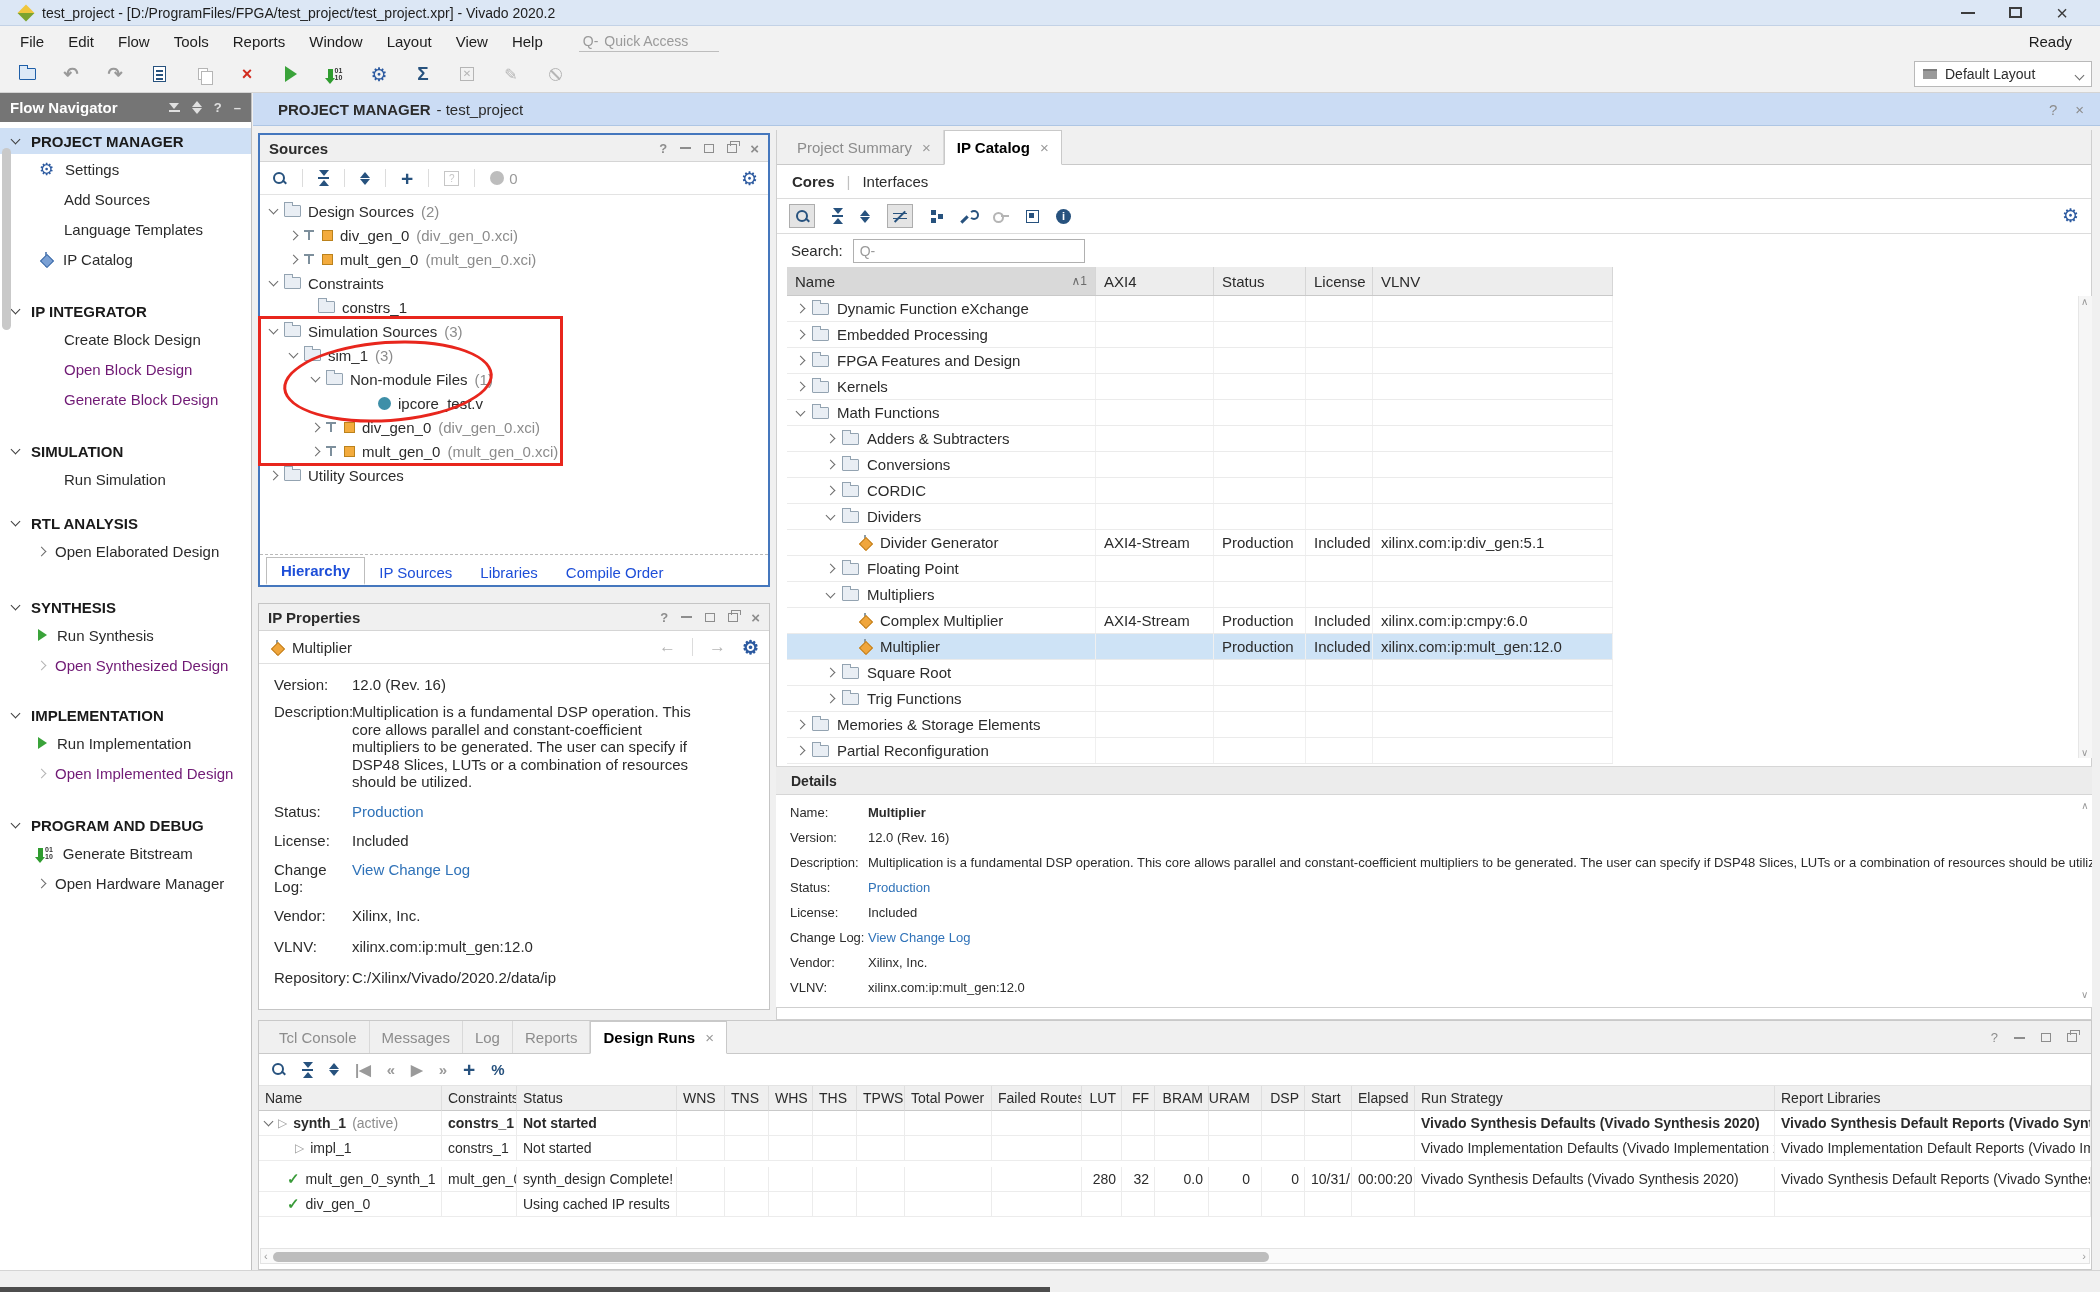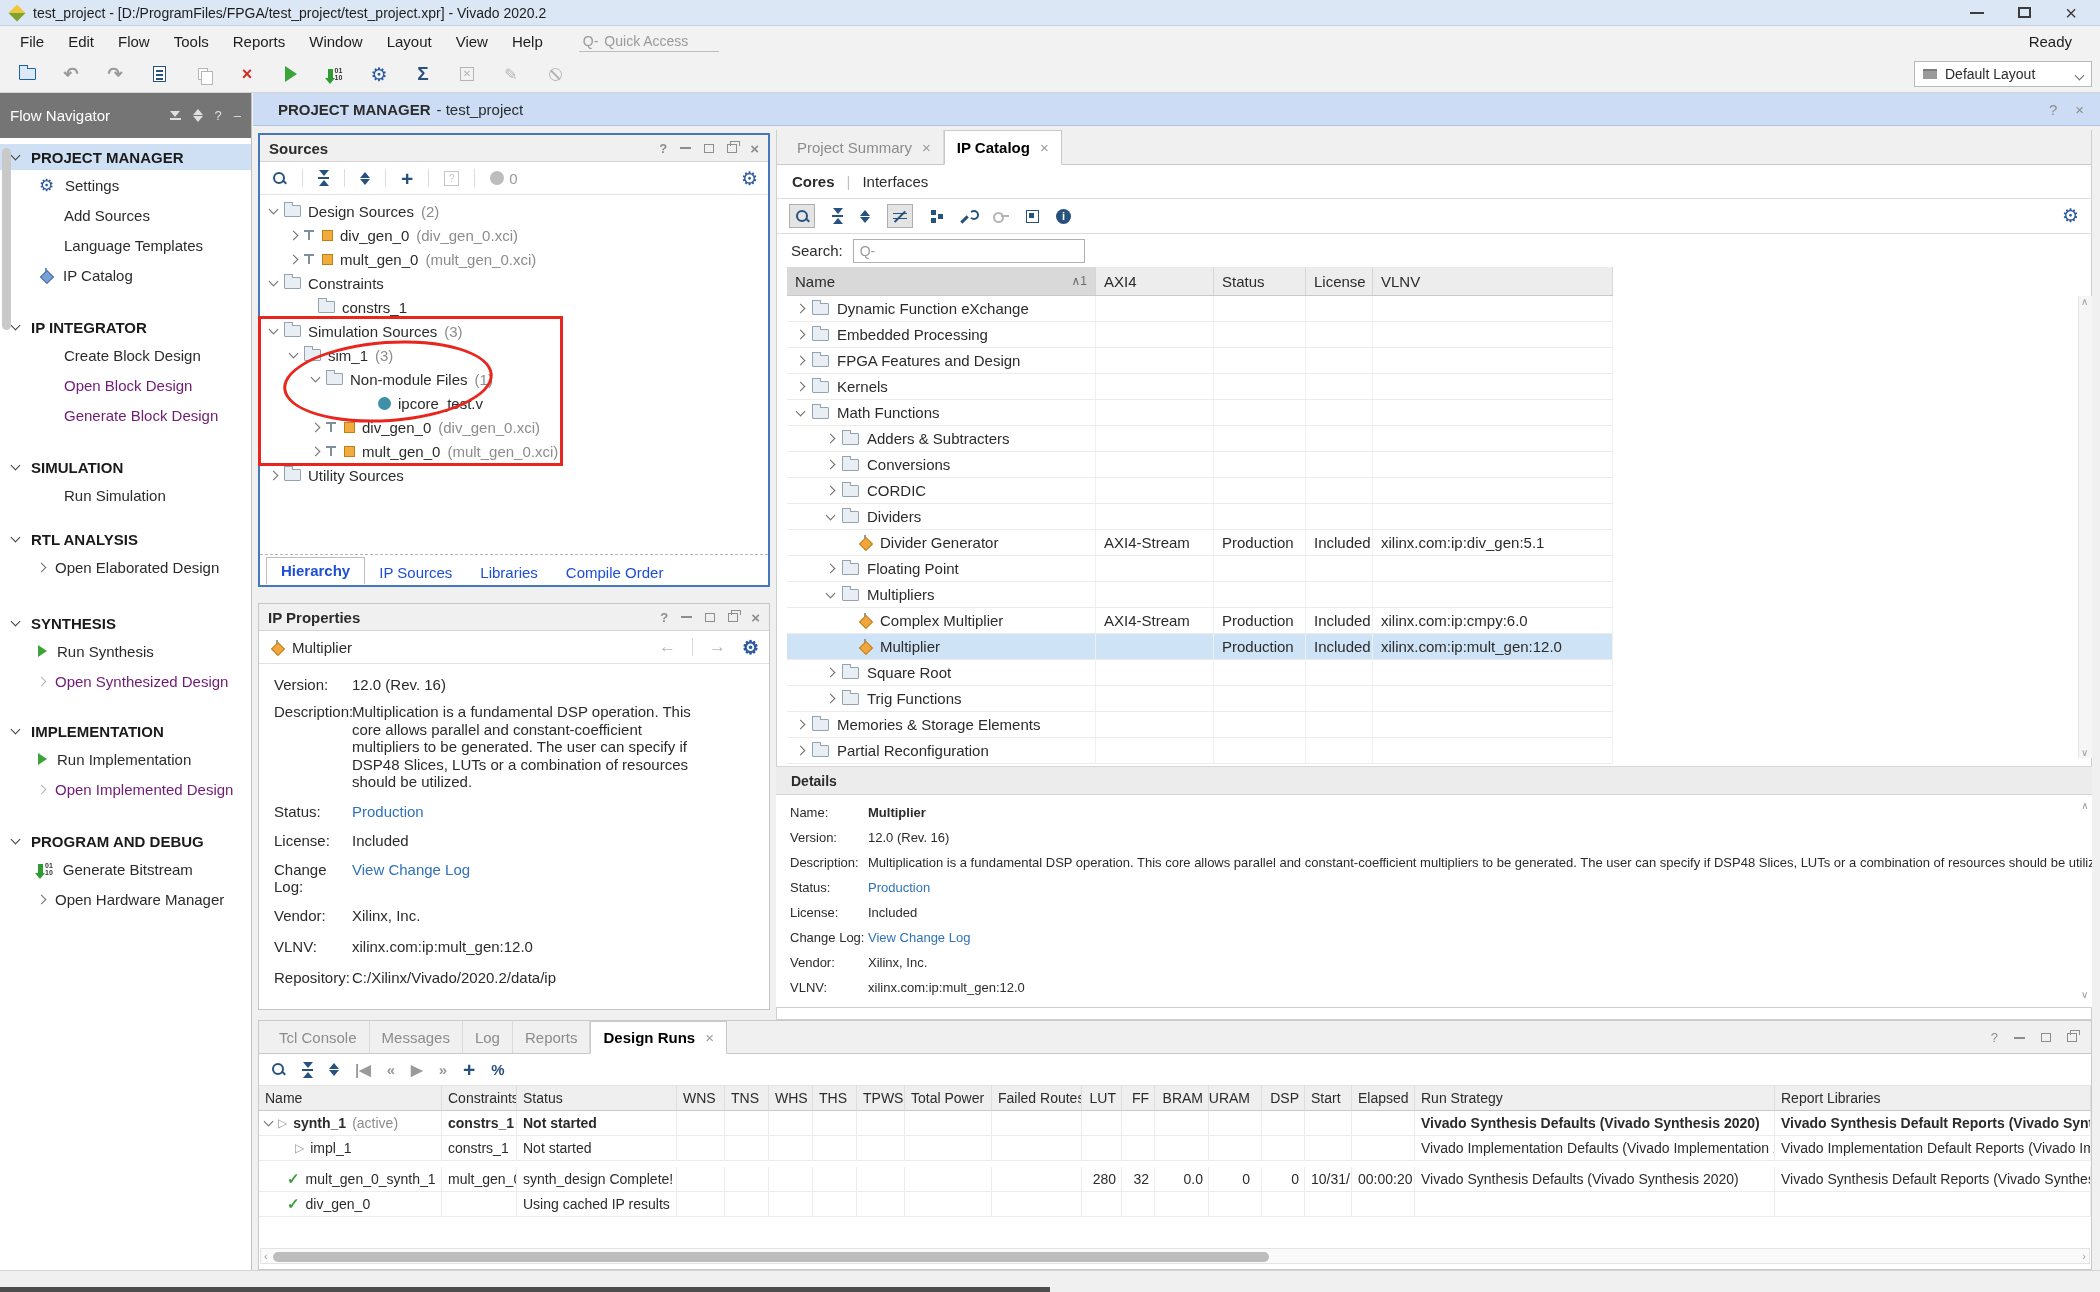--- a/index.html
+++ b/index.html
@@ -1,21 +1,21 @@
 <!DOCTYPE html>
 <html><head>
 <meta charset="utf-8">
 <style>
   *{margin:0;padding:0;box-sizing:border-box}
   html,body{width:2100px;height:1292px}
   body{position:relative;font-family:"Liberation Sans",sans-serif;font-size:15px;color:#2b2b2b;background:#f0f0f0;overflow:hidden}
   .flex{display:flex;align-items:center}
 
   
-  .titlebar{position:absolute;left:0;top:0;width:2100px;height:26px;background:#dce7f5;border-bottom:1px solid #c3d2e6;display:flex;align-items:center;padding:0 9px;font-size:14px;color:#1d1d1d}
+  .titlebar{position:absolute;left:0;top:0;width:2100px;height:26px;background:#dce7f5;border-bottom:1px solid #c3d2e6;display:flex;align-items:center;padding:0 18px;font-size:14px;color:#1d1d1d}
   .vivado-logo{width:12px;height:12px;margin:0 10px 0 2px;background:linear-gradient(135deg,#f0c63c 50%,#7ba32e 50%);transform:rotate(45deg);flex:none}
   .win-controls{margin-left:auto;display:flex;align-items:center;gap:34px;padding-right:14px}
   .wc-min{width:14px;height:2px;background:#3c3c3c}
   .wc-max{width:13px;height:11px;border:2px solid #3c3c3c}
   .wc-close{font-size:20px;color:#3c3c3c;line-height:1}
 
   
   .menubar{position:absolute;left:0;top:26px;width:2100px;height:30px;background:#f2f2f2;display:flex;align-items:center;padding-left:8px}
   .menu-item{padding:0 12px;color:#1d1d1d}
   .quick-access{margin-left:24px;width:140px;border-bottom:1px solid #bdbdbd;color:#9a9a9a;display:flex;gap:6px;padding:2px 4px;font-size:14px}
@@ -86,21 +86,21 @@
   .ico-key{position:relative;width:16px;height:14px}
   .ico-key::before{content:"";position:absolute;left:0;top:3px;width:7px;height:7px;border:2px solid #b5b5b5;border-radius:50%}
   .ico-key::after{content:"";position:absolute;left:8px;top:6px;width:8px;height:2px;background:#b5b5b5;box-shadow:4px 2px 0 -1px #b5b5b5}
   .ico-chip{position:relative;width:13px;height:13px;border:1.6px solid #27527e}
   .ico-chip::before{content:"";position:absolute;left:2px;top:2px;width:5px;height:5px;background:#27527e}
   .ico-info{width:15px;height:15px;border-radius:50%;background:#27527e;color:#fff;font-size:11px;font-weight:bold;text-align:center;line-height:15px}
   .pressed{border:1px solid #adadad;background:#e4e4e4;width:26px;height:24px;display:inline-flex;align-items:center;justify-content:center}
 
   
   .flownav{position:absolute;left:0;top:93px;width:252px;bottom:22px;background:#fff;border-right:1px solid #c0c0c0;overflow:hidden}
-  .fn-header{height:45px;background:#757575;color:#fff;font-weight:normal;display:flex;align-items:center;padding:0 10px}
+  .fn-header{height:29px;background:#757575;color:#fff;font-weight:bold;display:flex;align-items:center;padding:0 10px}
   .fn-hicons{margin-left:auto;display:flex;gap:12px;align-items:center;color:#e0e0e0;font-size:13px}
   .fn-hicons .tri-u{border-bottom-color:#e0e0e0}.fn-hicons .tri-d{border-top-color:#e0e0e0}.fn-hicons .icobar{background:#e0e0e0}
   .fn-section{margin-top:24px}
   .fn-sechead{height:26px;display:flex;align-items:center;gap:12px;padding-left:12px;font-weight:bold;color:#1a1a1a}
   .fn-sechead.sel{background:#cfe0f5}
   .fn-item{height:30px;display:flex;align-items:center;gap:10px;padding-left:38px}
   .fn-item .lbl{color:#2b2b2b}
   .fn-item.noicon{padding-left:64px}
   .fn-item.dis .lbl{color:#701a75}
   .fn-gear{color:#2c5aa0;font-size:17px;width:17px;text-align:center}

